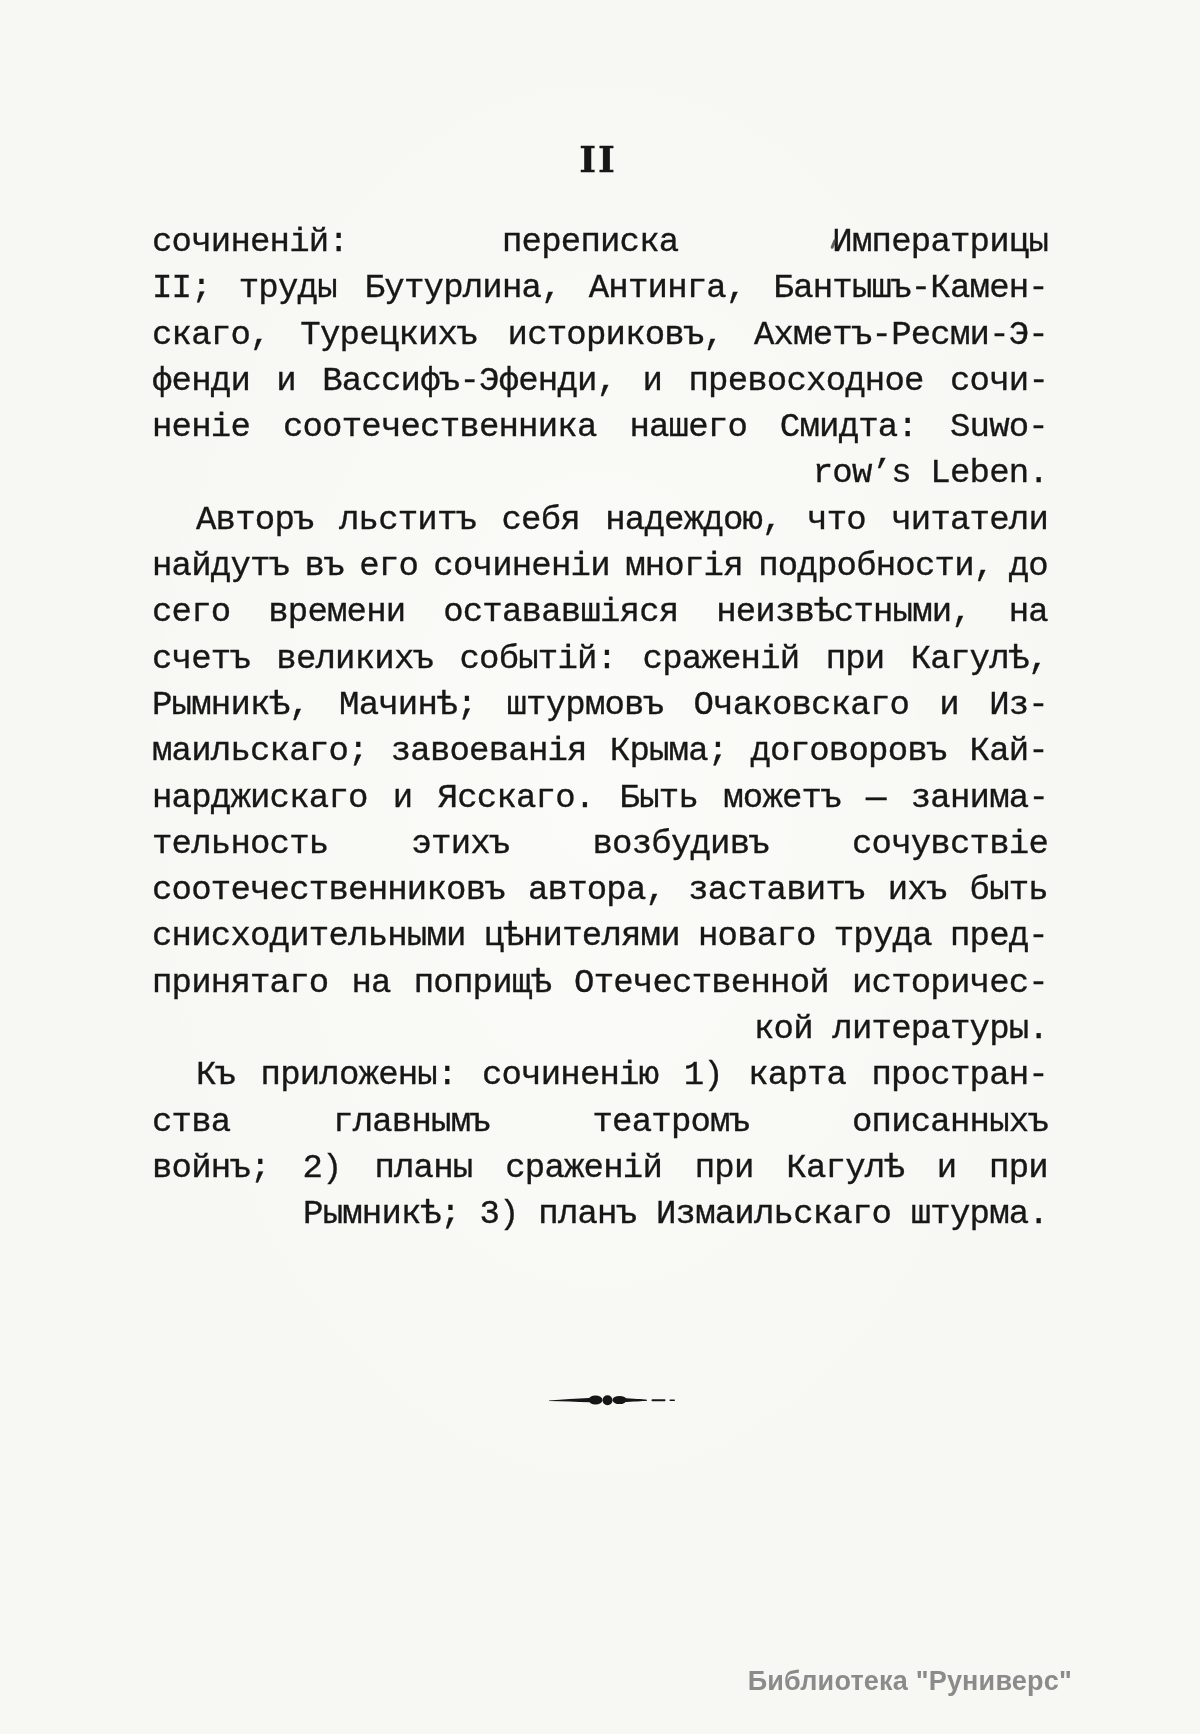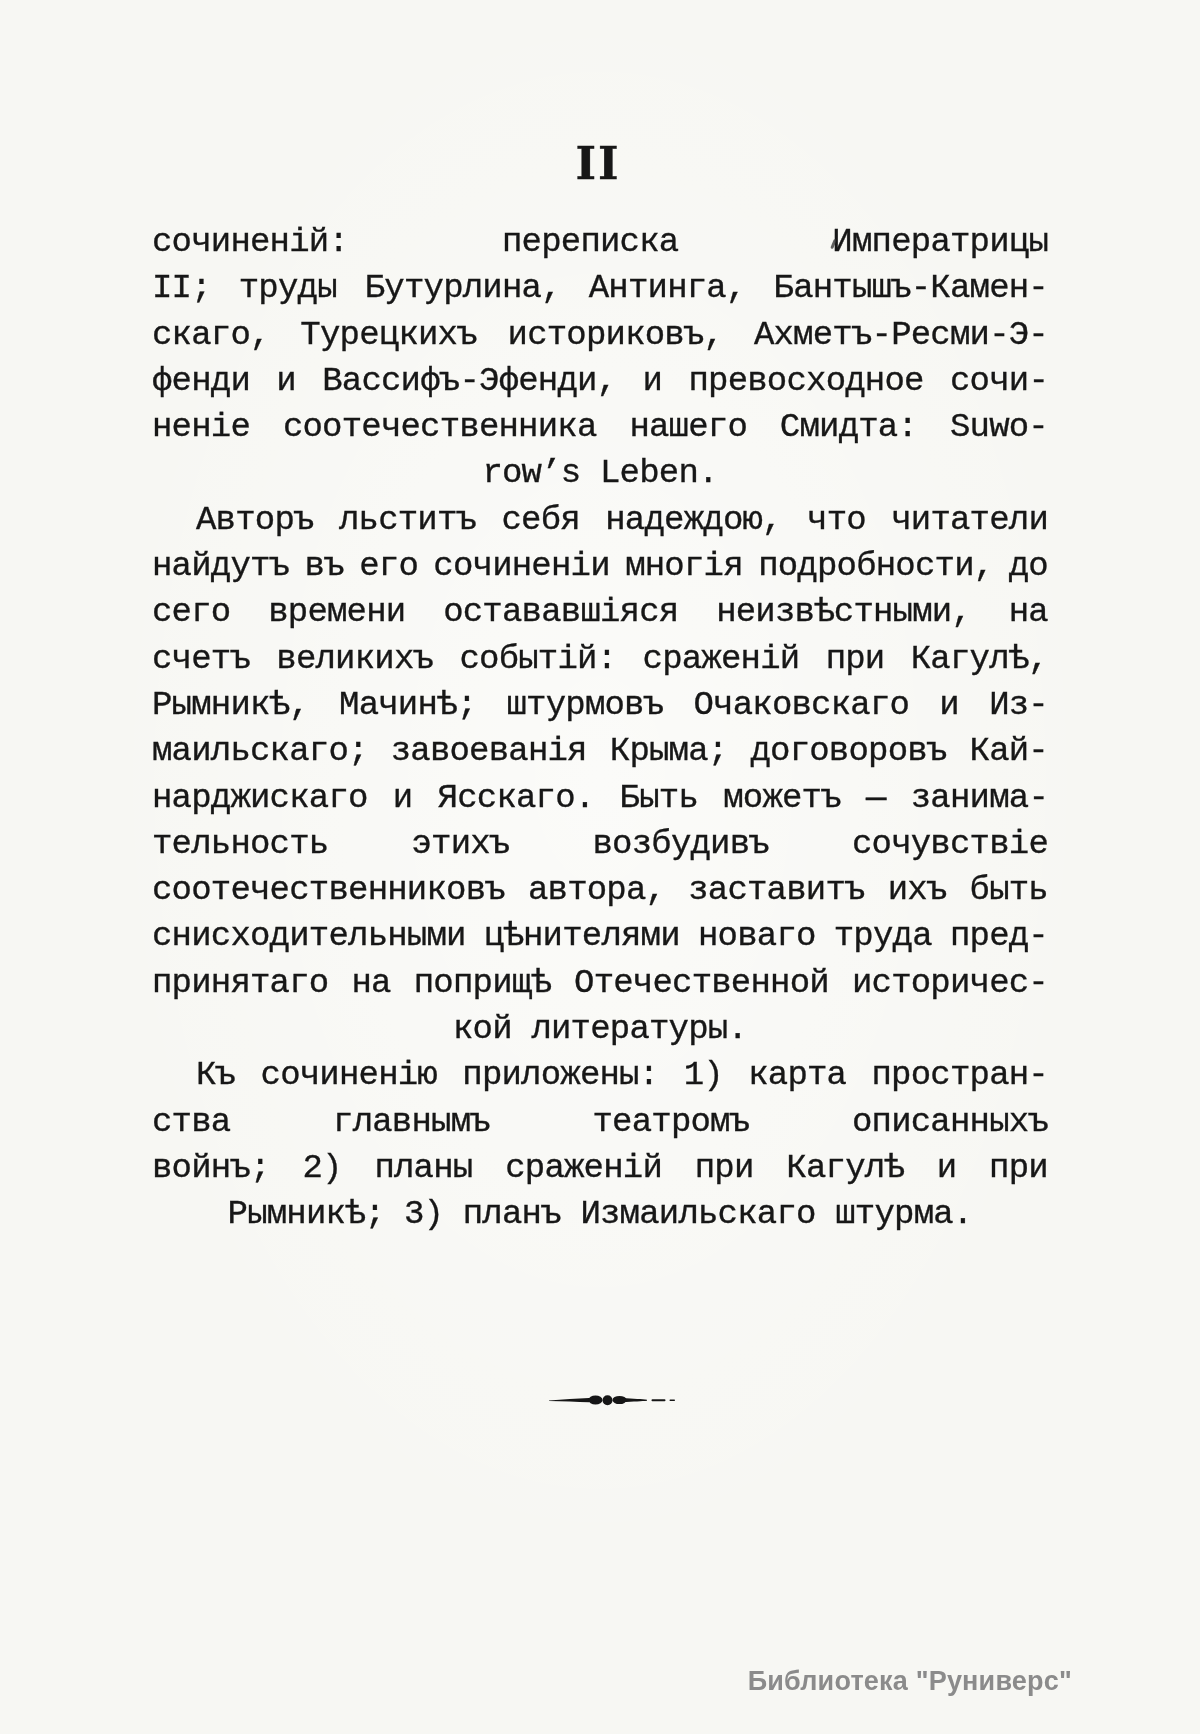--- a/index.html
+++ b/index.html
@@ -11,21 +11,21 @@
     position: relative;
     overflow: hidden;
     font-family: "DejaVu Serif", serif;
     color: #171717;
   }
 
   .page-number {
     position: absolute;
     top: 138px; left: 0; width: 1196px;
     text-align: center;
-    font-size: 44px;
+    font-size: 36px;
     font-weight: bold;
     letter-spacing: 2px;
     -webkit-text-stroke: 0.3px currentColor;
   }
 
   .text-block {
     position: absolute;
     left: 152px; top: 219px; width: 896px;
     font-size: 34px;
     letter-spacing: -0.8px;
@@ -37,21 +37,21 @@
     line-height: 46.3px;
     display: flex;
     justify-content: space-between;
     align-items: baseline;
     white-space: nowrap;
     font-family: Liberation Mono, monospace;
   }
   .line.last {
     display: block;
     white-space: normal;
-    text-align: center;
+    text-align: right;
   }
   .line.indent { padding-left: 44px; text-align: right; }
 
   .speck {
     position: absolute;
     left: 832px; top: 239px;
     width: 3px; height: 10px;
     background: #3a3a3a;
     border-radius: 1.5px;
     transform: rotate(22deg);
@@ -200,22 +200,22 @@
           <span>на</span>
           <span>поприщѣ</span>
           <span>Отечественной</span>
           <span>историчес-</span>
         </div>
         <div class="line last">кой литературы.</div>
       </div>
       <div>
         <div class="line indent">
           <span>Къ</span>
+          <span>приложены:</span>
           <span>сочиненію</span>
-          <span>приложены:</span>
           <span>1)</span>
           <span>карта</span>
           <span>простран-</span>
         </div>
         <div class="line">
           <span>ства</span>
           <span>главнымъ</span>
           <span>театромъ</span>
           <span>описанныхъ</span>
         </div>

